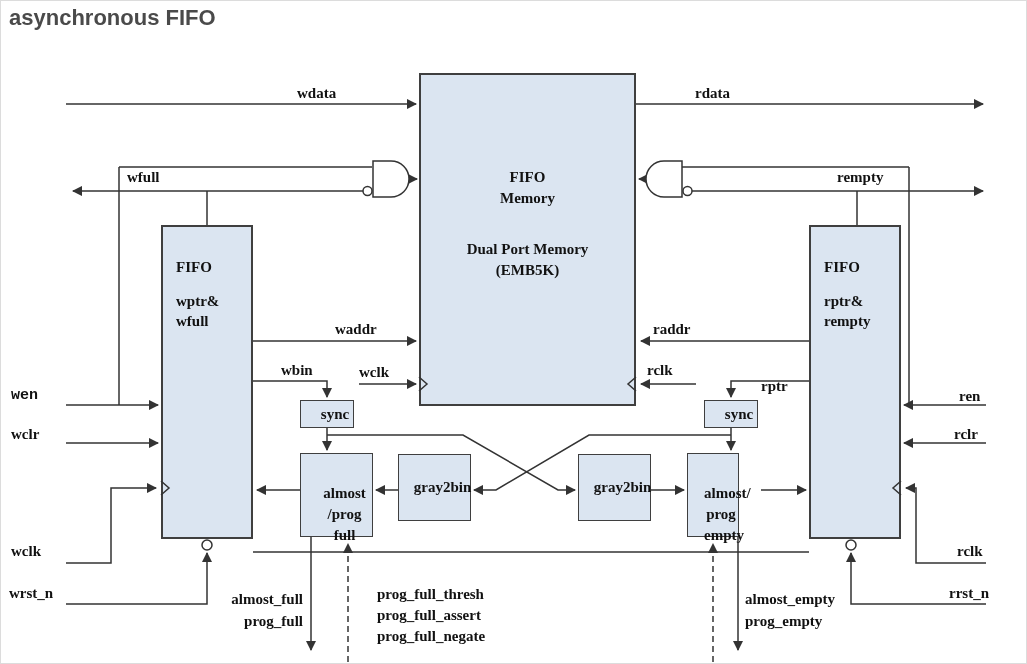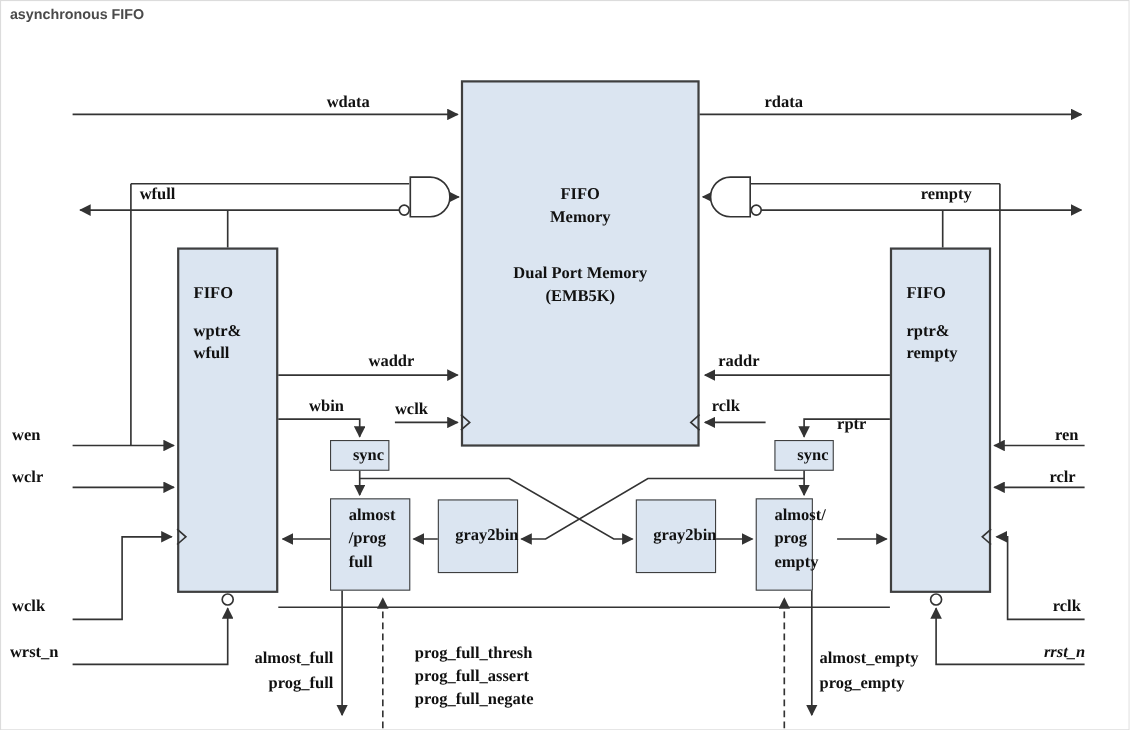--- a/index.html
+++ b/index.html
@@ -4,39 +4,39 @@
 <style>
   html,body{margin:0;padding:0;background:#ffffff;}
   .canvas{
     position:relative;width:1027px;height:664px;background:#fff;
     font-family:"Liberation Serif", serif;
     border:1px solid #dcdcdc;box-sizing:border-box;overflow:hidden;
   }
   .title{
     position:absolute;left:8px;top:4px;
     font-family:"Liberation Sans", sans-serif;
-    font-weight:bold;font-size:13px;color:#4a4a4a;z-index:5;
+    font-weight:bold;font-size:22px;color:#4a4a4a;z-index:5;
   }
   .blk{
     position:absolute;background:#dbe5f1;border:2px solid #3f3f3f;
     box-sizing:border-box;color:#111;font-weight:bold;font-size:15px;z-index:1;
   }
   .blk.thin{border-width:1.5px;padding-left:16px;}
   .flexc{display:flex;align-items:center;justify-content:center;}
   .lbl{
     position:absolute;color:#111;font-weight:bold;font-size:15px;
     white-space:nowrap;z-index:3;line-height:16px;
   }
   .lbl.rt{text-align:right;}
   .grp div{line-height:21px;margin-left:16px;}
   svg.wires{position:absolute;left:0;top:0;z-index:2;}
   .memtxt{text-align:center;padding-top:92px;line-height:21px;}
   .ptrtxt{padding:30px 0 0 13px;line-height:20px;}
   .ptrtxt .gap{margin-top:14px;}
-  .aftxt{text-align:left;padding-top:5px;line-height:21px;}
+  .aftxt{text-align:center;padding-top:5px;line-height:21px;margin-top:24px;}
 </style>
 </head>
 <body>
 
 <div class="canvas">
 
   <div class="title">asynchronous FIFO</div>
 
   <div class="blk" style="left:418px;top:72px;width:217px;height:333px;">
     <div class="memtxt">
@@ -173,29 +173,29 @@
   <div class="lbl" style="left:694px;top:84px;">rdata</div>
   <div class="lbl" style="left:126px;top:168px;">wfull</div>
   <div class="lbl" style="left:836px;top:168px;">rempty</div>
   <div class="lbl" style="left:334px;top:320px;">waddr</div>
   <div class="lbl" style="left:652px;top:320px;">raddr</div>
   <div class="lbl" style="left:280px;top:361px;">wbin</div>
   <div class="lbl" style="left:358px;top:363px;">wclk</div>
   <div class="lbl" style="left:646px;top:361px;">rclk</div>
   <div class="lbl" style="left:760px;top:377px;">rptr</div>
 
-  <div class="lbl" style="left:10px;top:387px;">wen</div>
+  <div class="lbl" style="left:10px;top:387px;font-family:Liberation Mono, monospace;">wen</div>
   <div class="lbl" style="left:10px;top:425px;">wclr</div>
   <div class="lbl" style="left:10px;top:542px;">wclk</div>
   <div class="lbl" style="left:8px;top:584px;">wrst_n</div>
 
   <div class="lbl" style="left:958px;top:387px;">ren</div>
   <div class="lbl" style="left:953px;top:425px;">rclr</div>
   <div class="lbl" style="left:956px;top:542px;">rclk</div>
-  <div class="lbl" style="left:948px;top:584px;font-style:italic;">rrst_n</div>
+  <div class="lbl" style="left:948px;top:584px;">rrst_n</div>
 
   <div class="lbl rt" style="left:210px;top:590px;width:92px;">almost_full</div>
   <div class="lbl rt" style="left:210px;top:612px;width:92px;">prog_full</div>
 
   <div class="lbl grp" style="left:360px;top:583px;">
     <div>prog_full_thresh</div>
     <div>prog_full_assert</div>
     <div>prog_full_negate</div>
   </div>
 

